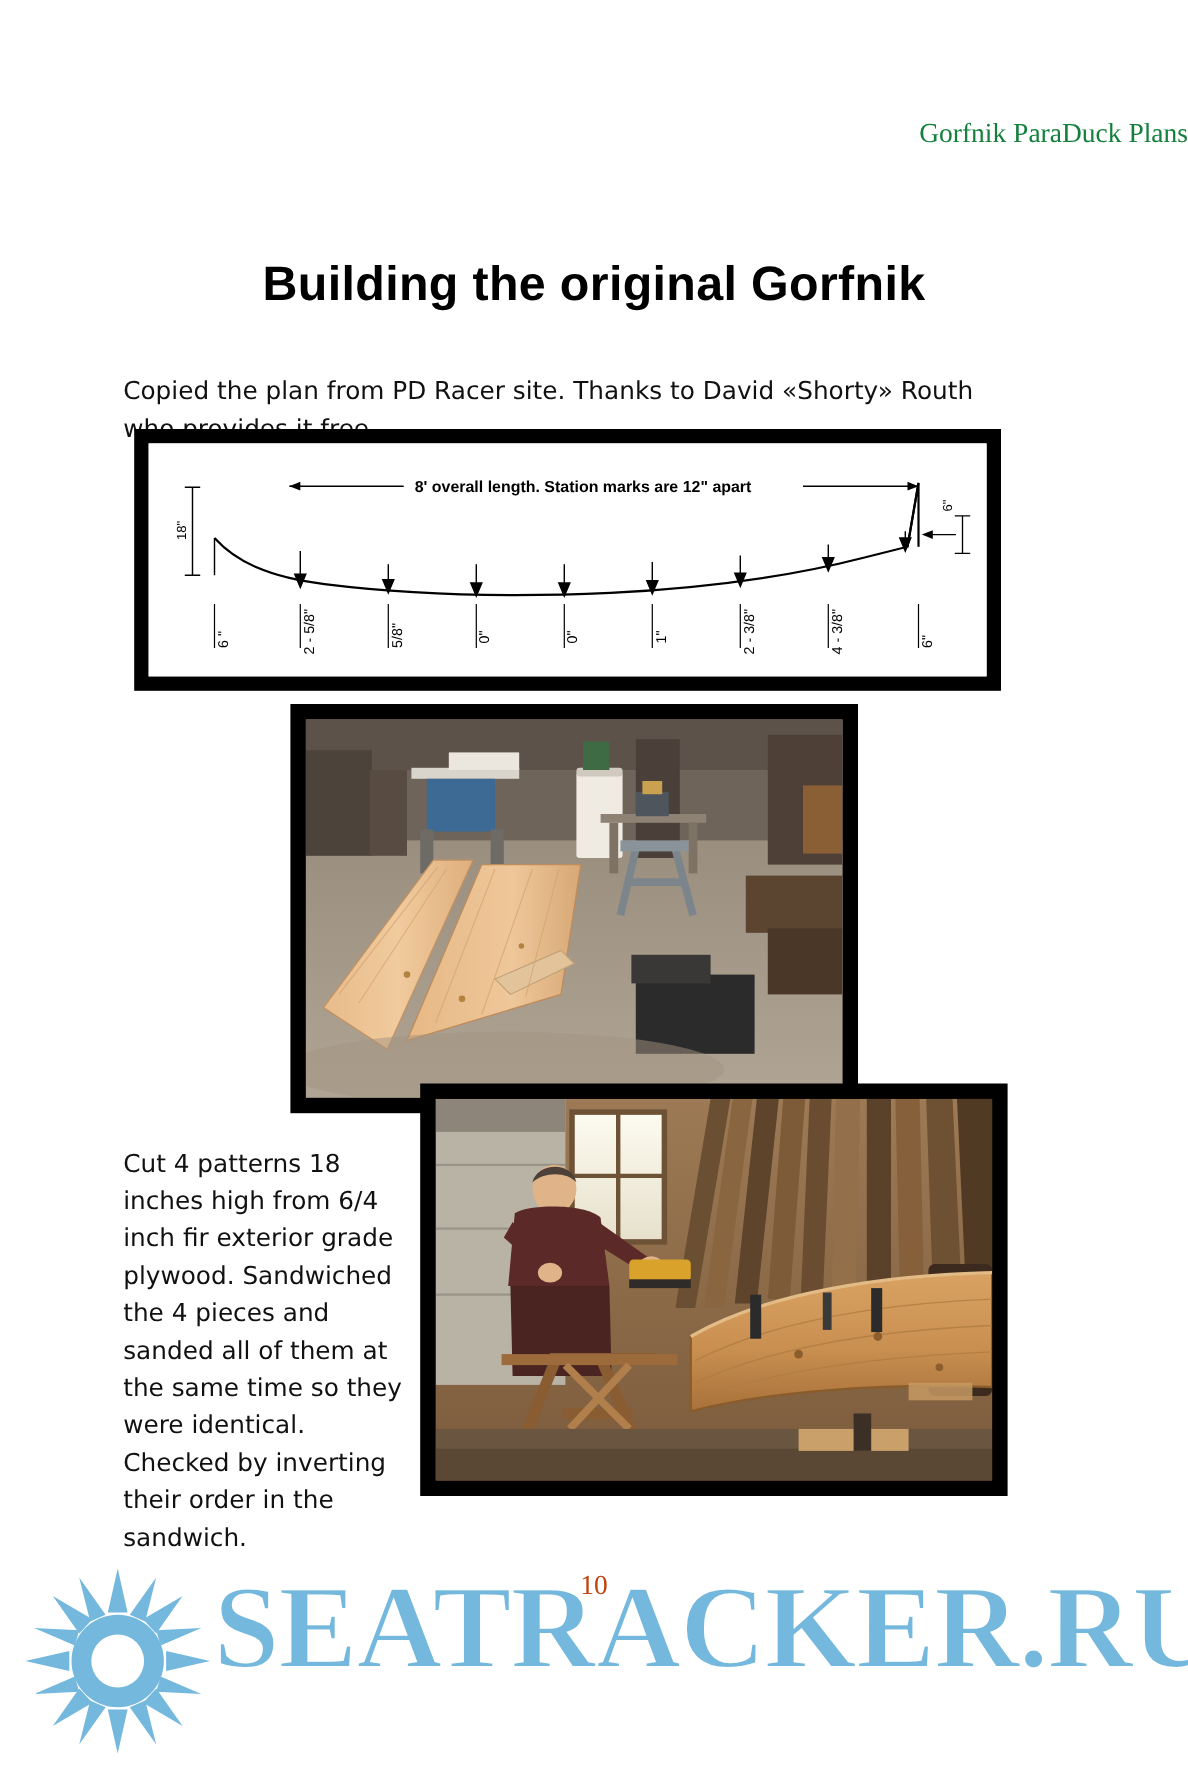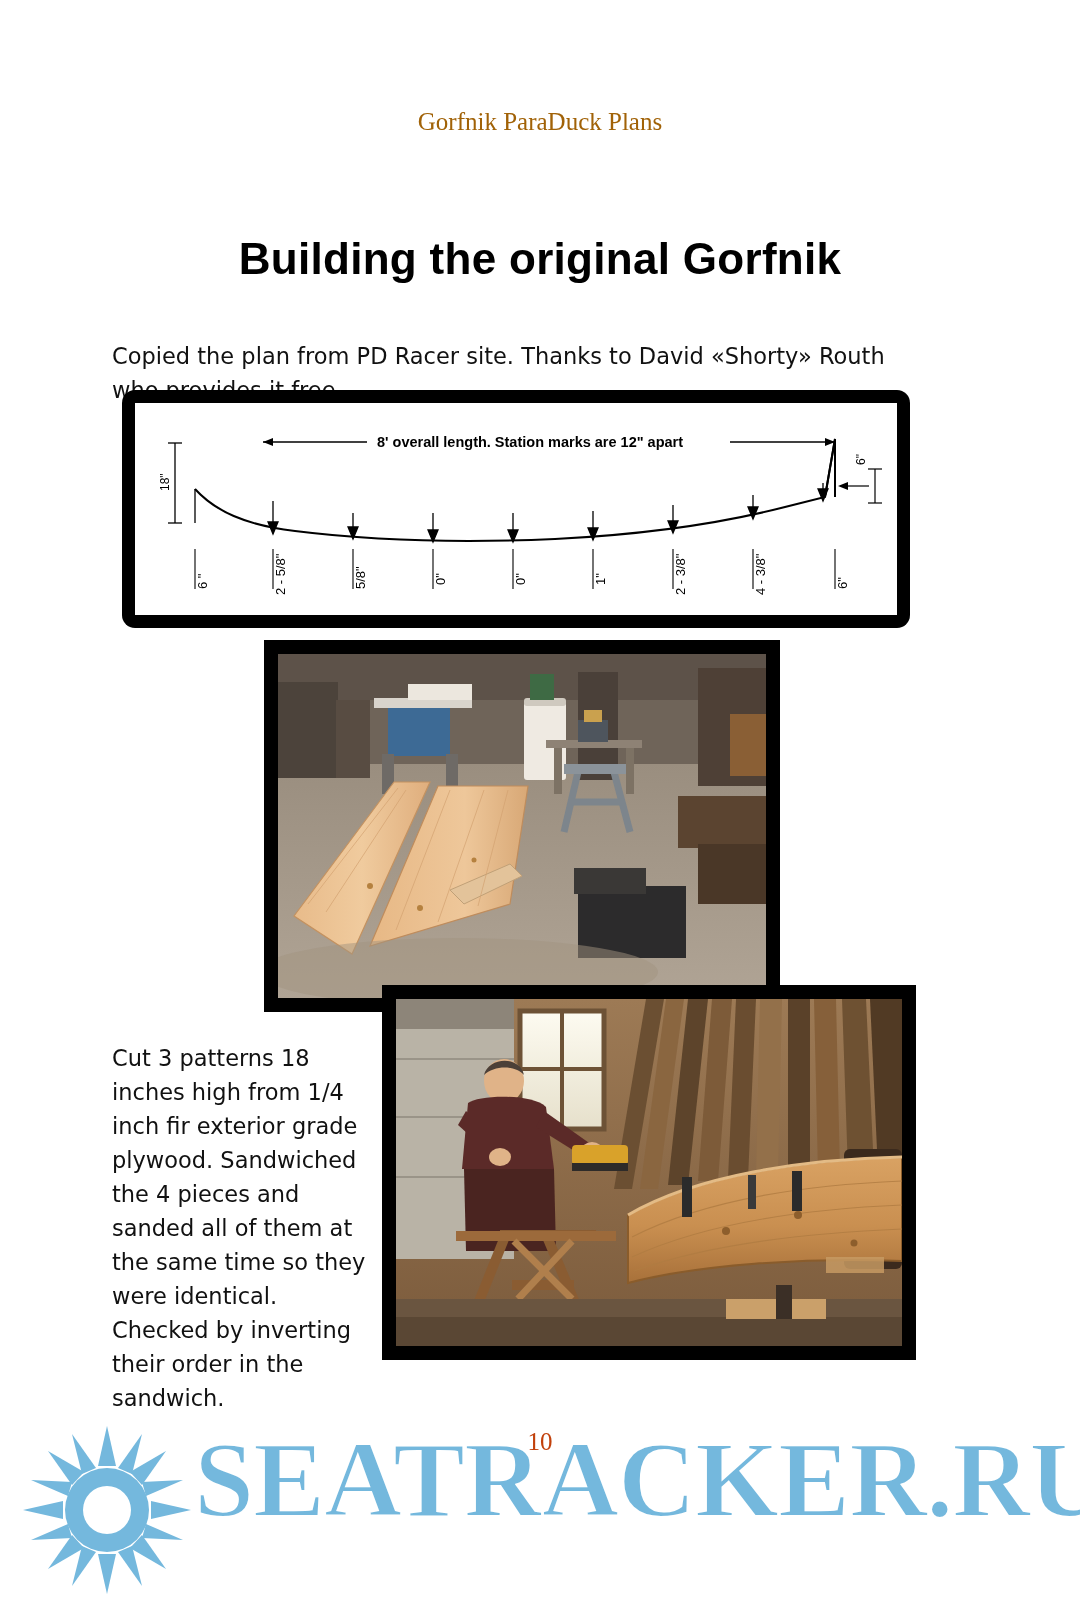--- a/index.html
+++ b/index.html
@@ -19,24 +19,24 @@
     width: 1080px;
     height: 1620px;
   }
 
   
   .running-head {
     position: absolute;
     top: 108px;
     left: 0;
     width: 1080px;
-    text-align: center;
+    text-align: right;
     font-family: "Liberation Serif", serif;
     font-size: 25px;
-    color: #a16207;
+    color: #15803d;
   }
   .doc-title {
     position: absolute;
     top: 205px;
     left: 0;
     width: 1080px;
     text-align: center;
     font-family: "Liberation Sans", sans-serif;
     font-weight: bold;
     font-size: 44px;
@@ -59,21 +59,20 @@
   
   .plan-frame {
     position: absolute;
     left: 122px;
     top: 390px;
     width: 788px;
     height: 238px;
     background: #000;
     padding: 0;
     box-sizing: border-box;
-    border-radius: 13px;
   }
   .plan-inner {
     position: absolute;
     left: 13px;
     top: 13px;
     right: 13px;
     bottom: 13px;
     background: #fff;
     overflow: hidden;
   }
@@ -319,21 +318,21 @@
         <rect x="296" y="214" width="72" height="26" fill="#3a3836"></rect>
 
         <rect x="400" y="142" width="88" height="52" fill="#5b4430"></rect>
         <rect x="420" y="190" width="68" height="60" fill="#4a3727"></rect>
 
         <ellipse cx="180" cy="318" rx="200" ry="34" fill="#a1947f" opacity="0.5"></ellipse>
       </svg>
     </div>
   </div>
 
-  <p class="caption">Cut 3 patterns 18 inches high from 1/4 inch fir exterior grade plywood.  Sandwiched the 4 pieces and sanded all of them at the same time so they were identical.  Checked by inverting their order in the sandwich.</p>
+  <p class="caption">Cut 4 patterns 18 inches high from 6/4 inch fir exterior grade plywood.  Sandwiched the 4 pieces and sanded all of them at the same time so they were identical.  Checked by inverting their order in the sandwich.</p>
 
   <div class="photo2-frame">
     <div class="photo2-inner">
       <svg width="506" height="347" viewBox="0 0 506 347" xmlns="http://www.w3.org/2000/svg">
         <defs>
           <linearGradient id="wallG" x1="0" y1="0" x2="0" y2="1">
             <stop offset="0%" stop-color="#9d7a55"></stop>
             <stop offset="100%" stop-color="#7b5b3c"></stop>
           </linearGradient>
           <linearGradient id="panelG" x1="0" y1="0" x2="0" y2="1">

